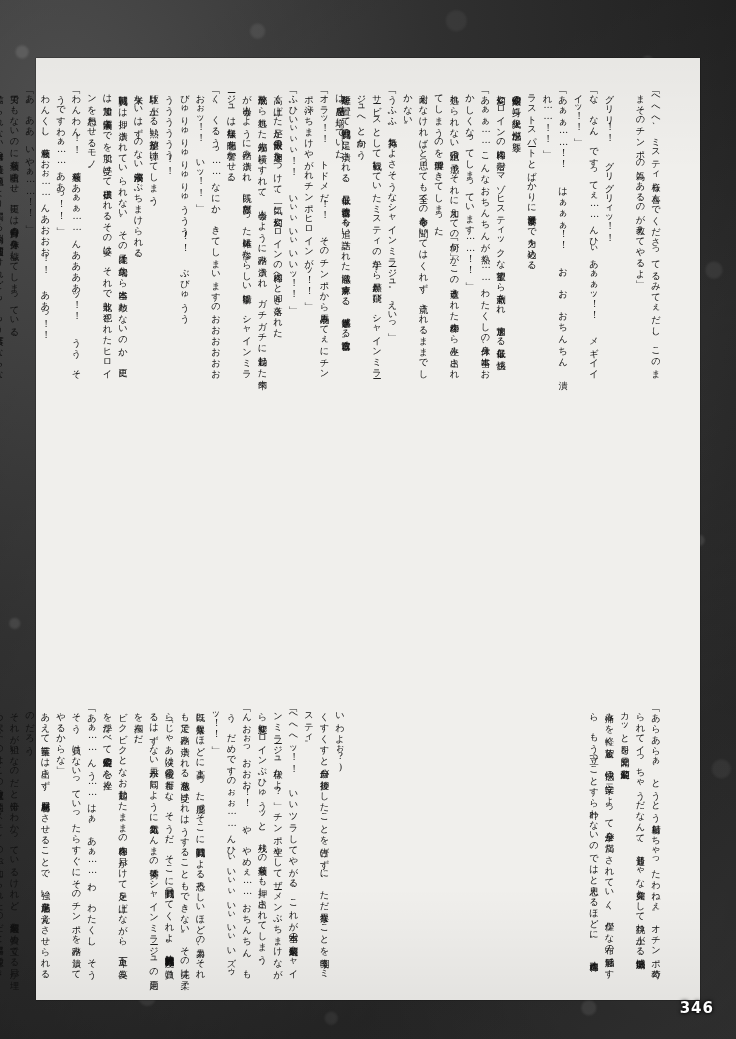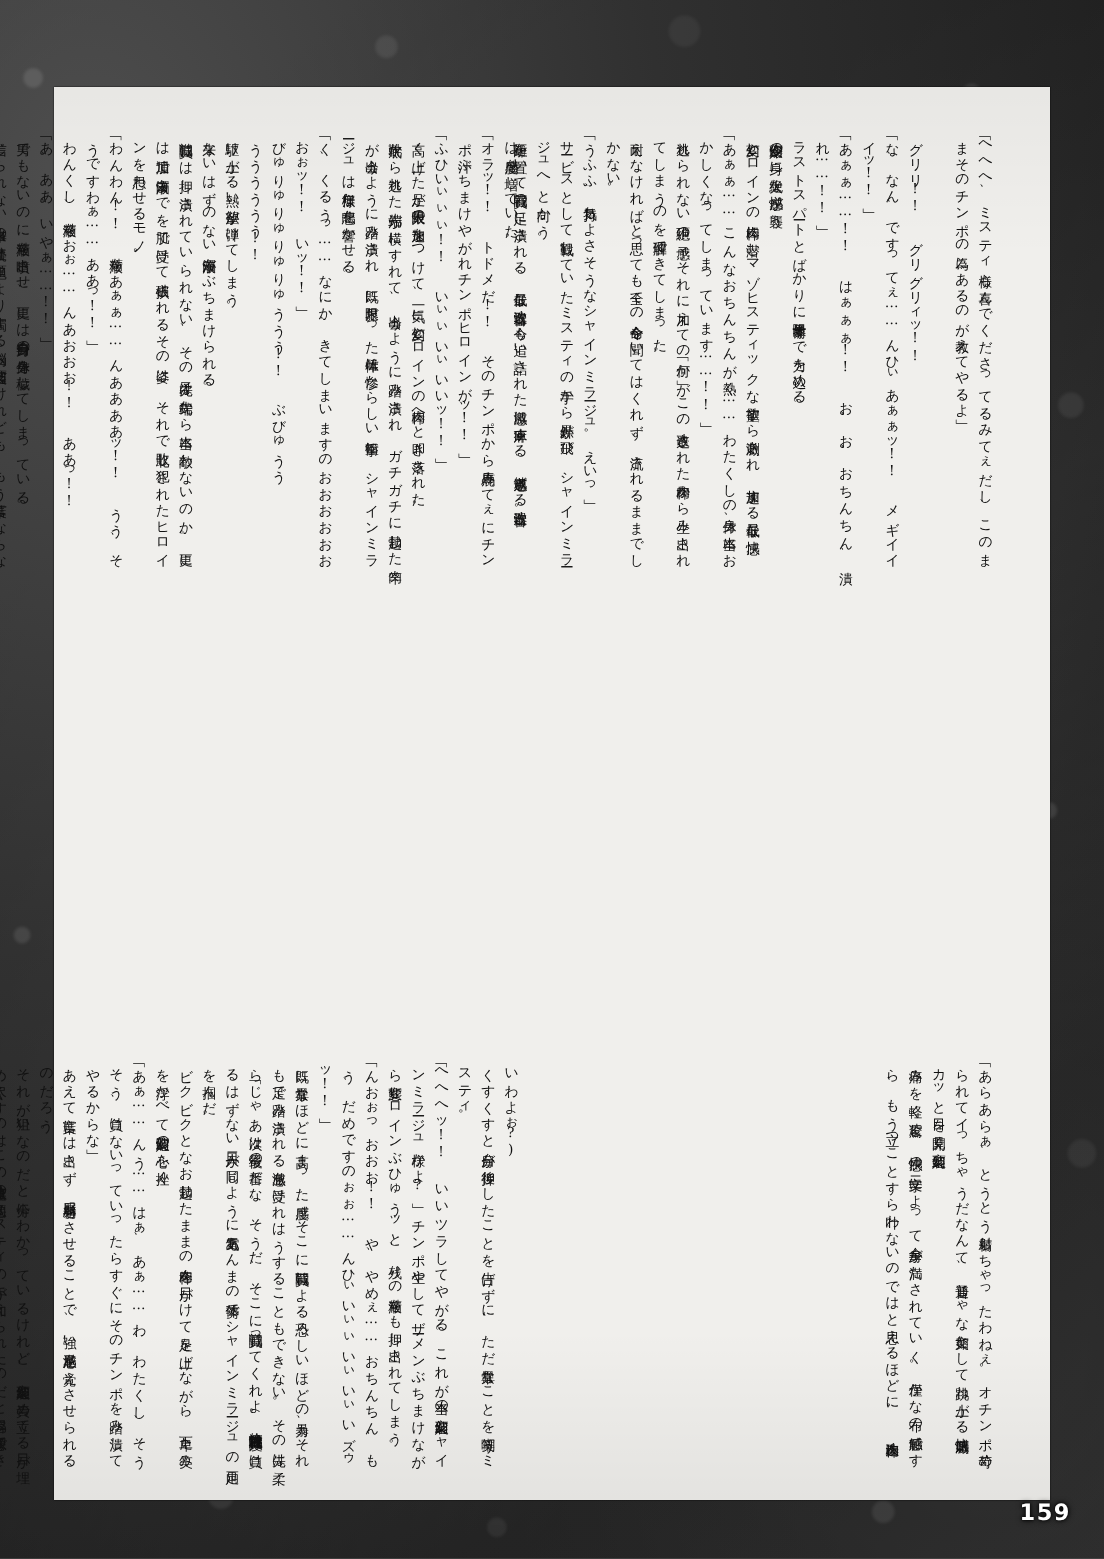--- a/index.html
+++ b/index.html
@@ -172,15 +172,15 @@
 ビクビクとなお勃起したままの肉棒を目がけて足を上げながら、下卑た笑みを浮かべて変幻装姫の心を挫く。
 「あぁ……んう……はぁ、あぁ……わ、わたくし、そうそう、負けないっていったらすぐにそのチンポを踏み潰してやるからな」
 あえて言葉には出さず、屈服射精をさせることで、強い満足感を覚えさせられるのだろう。
 それが狙いなのだと十分にわかっているけれど、変幻装姫を責め立てる目が埋め尽くすのはこの改造魔竿の凶悪ミスティの手が加えられたのだと容易に想像でき</div>
 
     <div class="tategaki" id="block-low-left">「あらあらぁ、とうとう射精しちゃったわねぇ。オチンポ苛められてイっちゃうだなんて、普通じゃな突如として跳ね上がる快感刺激に、カッと目を見開く変幻装姫。
 痛みを軽く凌駕し、快感の二文字によって全身が満たされていく。僅かな布の感触ですら、もう立つことすら叶わないのではと思えるほどに。　改造肉棒</div>
 
   </div>
 
-  <div id="page-number">159</div>
+  <div id="page-number">346</div>
 
 </div>
 
 </body></html>

